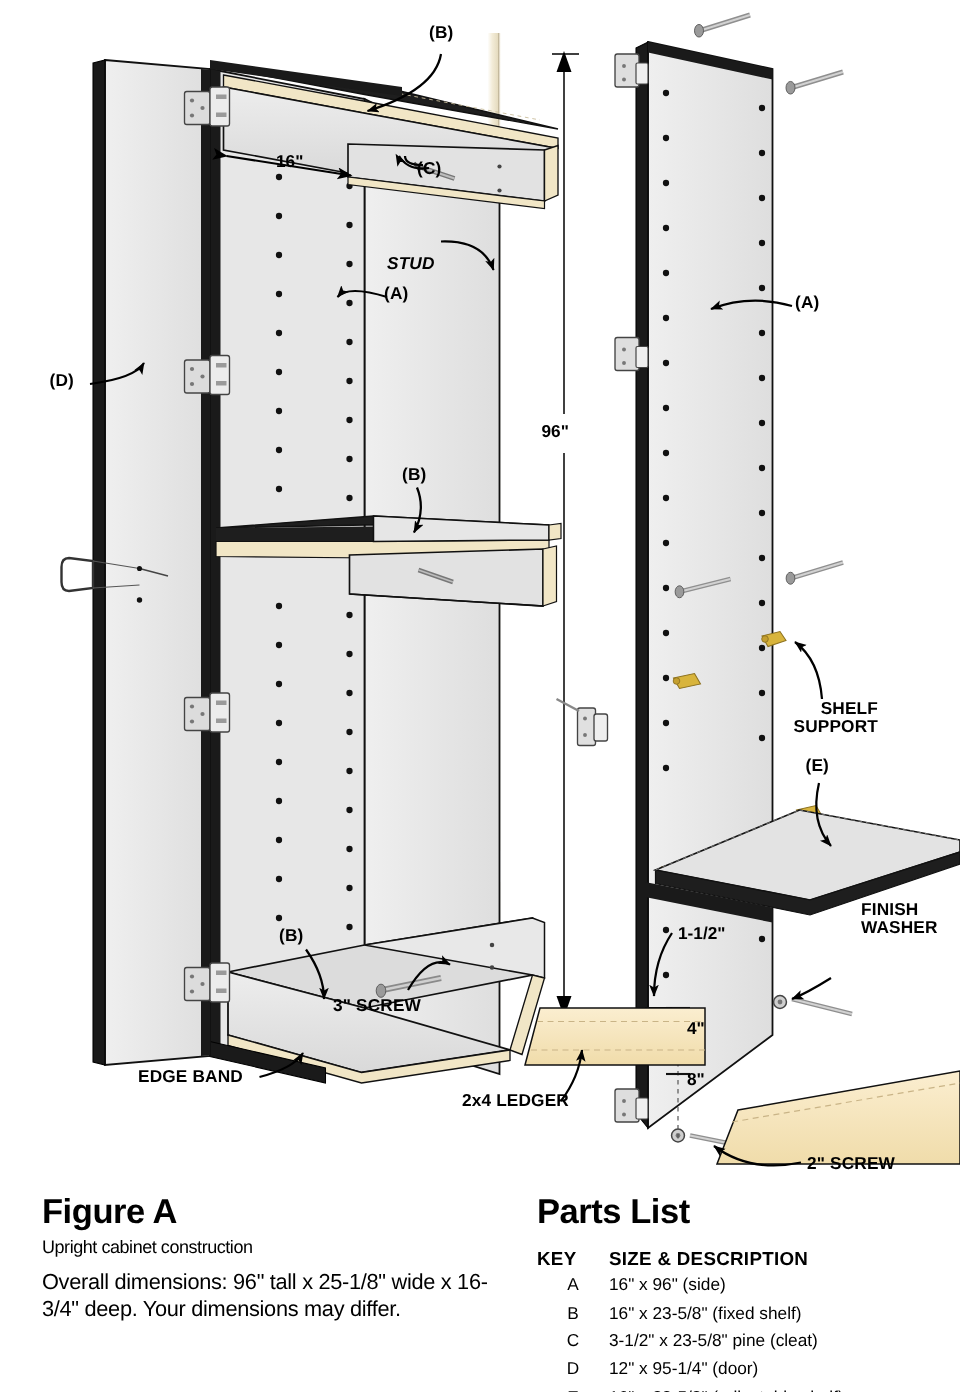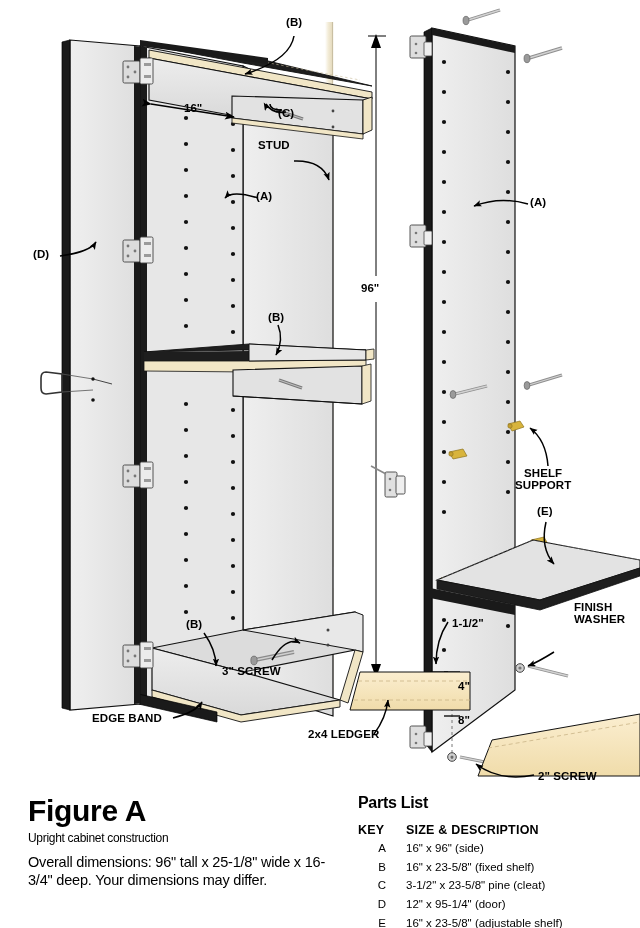--- a/index.html
+++ b/index.html
@@ -7,26 +7,26 @@
        font-family:"Liberation Sans",sans-serif;color:#000;}
   #stage{position:absolute;left:0;top:0;width:640px;height:928px;}
   svg.art{position:absolute;left:0;top:0;width:640px;height:928px;}
 
   
   .lbl{position:absolute;font-weight:bold;line-height:1.05;white-space:pre;}
   .callout{font-size:11.5px;letter-spacing:.1px;}
   .dim{font-size:11.5px;}
 
   #figure-block{position:absolute;left:28px;top:794px;width:300px;}
-  #figure-title{font-size:30px;font-weight:bold;letter-spacing:-.3px;margin:0;}
+  #figure-title{font-size:23px;font-weight:bold;letter-spacing:-.3px;margin:0;}
   #figure-sub{font-size:12px;font-weight:normal;letter-spacing:-.3px;margin:3px 0 0 0;}
   #figure-desc{font-size:14.5px;font-weight:normal;line-height:1.22;margin:9px 0 0 0;letter-spacing:-.2px;}
 
   #parts-block{position:absolute;left:358px;top:794px;width:278px;}
-  #parts-title{font-size:16px;font-weight:bold;letter-spacing:-.3px;margin:0;}
+  #parts-title{font-size:23px;font-weight:bold;letter-spacing:-.3px;margin:0;}
   #parts-head{display:flex;margin:11px 0 2px 0;font-size:12.5px;font-weight:bold;letter-spacing:.2px;}
   #parts-head .c-key{width:48px;}
   .prow{display:flex;font-size:11.5px;line-height:1.62;}
   .prow .c-key{width:48px;text-align:center;font-weight:normal;}
   .prow .c-desc{flex:1;}
 </style>
 </head>
 <body>
 
 <div id="stage">
@@ -458,39 +458,39 @@
   </svg>
 
   <div class="lbl callout" style="left:286px;top:16px;">(B)</div>
 
   <div class="lbl callout" style="left:278px;top:107px;">(C)</div>
 
   <div class="lbl dim" style="left:184px;top:102px;">16"</div>
 
   <div class="lbl callout" style="left:256px;top:190px;">(A)</div>
 
-  <div class="lbl callout" style="left:258px;top:139px;">STUD</div>
+  <div class="lbl callout" style="left:258px;top:170px;font-style:italic;">STUD</div>
 
   <div class="lbl callout" style="left:33px;top:248px;">(D)</div>
 
   <div class="lbl dim" style="left:361px;top:282px;">96"</div>
 
   <div class="lbl callout" style="left:268px;top:311px;">(B)</div>
 
   <div class="lbl callout" style="left:186px;top:618px;">(B)</div>
 
   <div class="lbl callout" style="left:222px;top:665px;">3" SCREW</div>
 
   <div class="lbl callout" style="left:92px;top:712px;">EDGE BAND</div>
 
   <div class="lbl callout" style="left:308px;top:728px;text-align:center;">2x4 LEDGER</div>
 
   <div class="lbl callout" style="left:530px;top:196px;">(A)</div>
 
-  <div class="lbl callout" style="left:515px;top:467px;text-align:center;">SHELF
+  <div class="lbl callout" style="left:529px;top:467px;text-align:right;">SHELF
 SUPPORT</div>
 
   <div class="lbl callout" style="left:537px;top:505px;">(E)</div>
 
   <div class="lbl callout" style="left:574px;top:601px;text-align:left;">FINISH
 WASHER</div>
 
   <div class="lbl dim" style="left:452px;top:617px;">1-1/2"</div>
 
   <div class="lbl dim" style="left:458px;top:680px;">4"</div>

